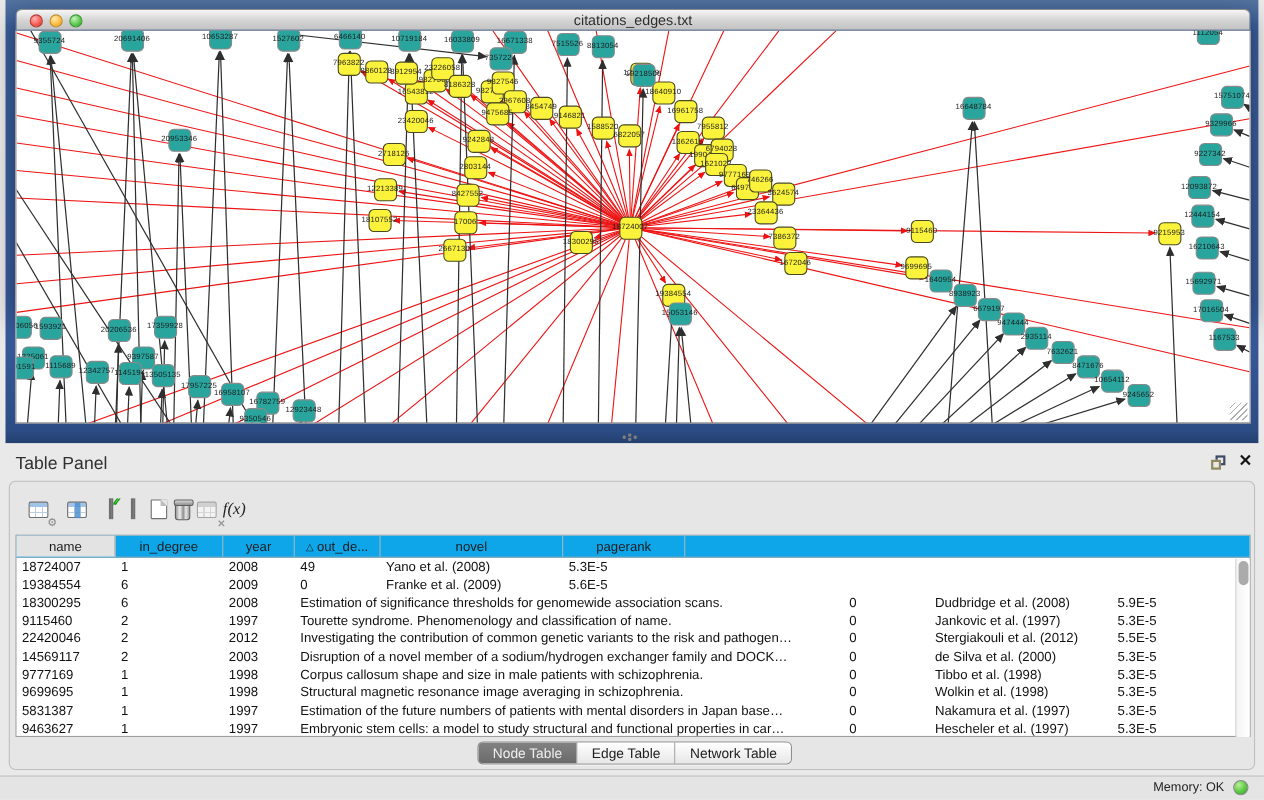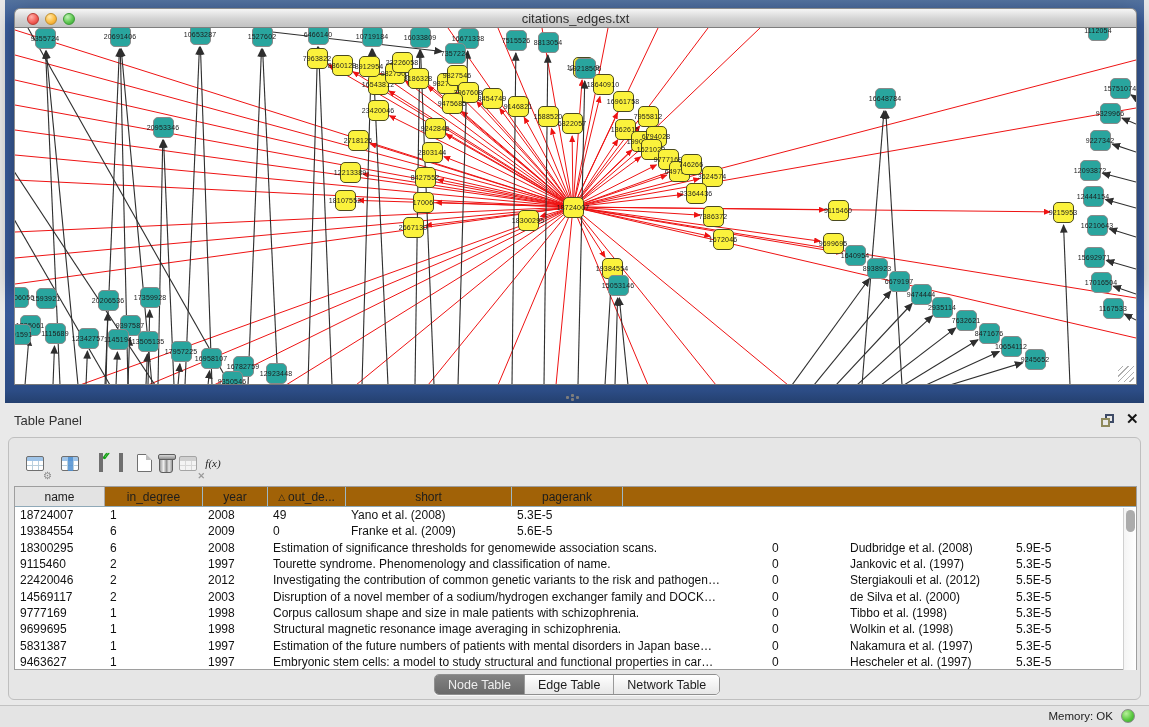--- a/index.html
+++ b/index.html
@@ -33,21 +33,21 @@
         font-size:7px; color:#1c1c1c; white-space:nowrap; letter-spacing:.2px; }
   .growbox { position:absolute; right:2px; bottom:2px; width:16px; height:16px;
              background:repeating-linear-gradient(135deg, transparent 0 3px, #9a9a9a 3px 4px); opacity:.8; }
 
   
   .split-grip { position:absolute; left:566px; top:394px; width:12px; height:7px; }
   .split-grip i { position:absolute; width:3px; height:3px; background:#7d7d7d; border-radius:1px; }
 
   
   .tp-header { position:absolute; left:0; top:403px; width:1149px; height:34px; background:#e9e9e9; }
-  .tp-title { position:absolute; left:14px; top:10px; font-size:13px; color:#303030; }
+  .tp-title { position:absolute; left:14px; top:10px; font-size:16px; color:#303030; }
   .float-ic { position:absolute; left:1101px; top:11px; width:15px; height:14px; }
   .float-ic .b1 { position:absolute; left:4px; top:0; width:9px; height:9px; border:2px solid #3d4a66; }
   .float-ic .b2 { position:absolute; left:0; top:4px; width:9px; height:9px; border:2px solid #8f8a5c; background:#e9e9e9; }
   .close-ic { position:absolute; left:1126px; top:7px; font-size:15px; font-weight:bold; color:#141414; }
 
   .panel-body { position:absolute; left:8px; top:437px; width:1133px; height:263px;
                 background:#e6e6e6; border:1px solid #bfbfbf; border-radius:6px; }
 
   
   .toolbar { position:absolute; left:0; top:440px; width:1149px; height:46px; }
@@ -60,25 +60,25 @@
   .mini-table.colsel:after { content:""; position:absolute; left:6px; top:0; width:5px; height:14px; background:#4d8fd1; opacity:.85; }
   .gear-badge { position:absolute; right:-4px; bottom:-5px; font-size:10px; color:#8a8a8a; }
   .mini-table.disabled { filter:grayscale(1); opacity:.55; }
   .xx-badge { position:absolute; right:-4px; bottom:-5px; font-size:9px; color:#9a9a9a; font-weight:bold;}
   .chk { width:9px; height:9px; border:1px solid #6f6f6f; background:#fff; position:relative; margin:1px 0; }
   .chk.on:after { content:"✓"; position:absolute; left:0px; top:-4px; color:#18a318; font-size:11px; font-weight:bold; }
   .doc { width:15px; height:18px; background:#fff; border:1px solid #707070; border-radius:1px; position:relative; }
   .doc:after { content:""; position:absolute; right:-1px; top:-1px; border-style:solid; border-width:0 6px 6px 0; border-color:#e6e6e6 #e6e6e6 #bdbdbd #bdbdbd; }
   .trash { width:14px; height:16px; background:linear-gradient(90deg,#9e9e9e,#efefef 30%,#8f8f8f 55%,#e9e9e9 75%,#9e9e9e); border:1px solid #5e5e5e; border-radius:2px 2px 3px 3px; position:relative; margin-top:3px;}
   .trash:before { content:""; position:absolute; left:-2px; top:-4px; width:16px; height:4px; background:linear-gradient(#d9d9d9,#8f8f8f); border:1px solid #5e5e5e; border-radius:2px; }
-  .fx { font-family:"Liberation Serif", serif; font-style:italic; font-size:11px; color:#222; }
+  .fx { font-family:"Liberation Serif", serif; font-style:italic; font-size:15px; color:#222; }
 
   
   .dtable { position:absolute; left:14px; top:486px; width:1123px; height:184px; background:#fff; border:1px solid #9e9e9e; }
-  .hrow { display:flex; height:20px; background:#a16207; border-bottom:1px solid #8fa9b8; }
+  .hrow { display:flex; height:20px; background:#0ea5e9; border-bottom:1px solid #8fa9b8; }
   .hcell { font-size:12px; color:#1d1d1d; display:flex; align-items:center; justify-content:center;
            border-right:1px solid #9db8c6; height:100%; overflow:hidden; white-space:nowrap; }
   .hcell.gray { background:#e3e3e3; border-right:1px solid #aaa; }
   .hcell .sortglyph { font-size:9px; margin-right:3px; }
   .brow { display:flex; height:16.3px; font-size:12px; color:#111; }
   .bcell { padding-left:5px; white-space:nowrap; overflow:hidden; display:flex; align-items:center; height:100%; }
   .c0{width:90px} .c1{width:98px} .c2{width:65px} .c3{width:499px} .c4{width:78px} .c5{width:166px} .c6{width:111px}
   .vscroll { position:absolute; right:0px; top:21px; width:13px; height:162px; background:linear-gradient(90deg,#f4f4f4,#fff); border-left:1px solid #d0d0d0; }
   .vthumb { position:absolute; left:2px; top:2px; width:9px; height:22px; background:#ababab; border-radius:5px; }
 
@@ -606,21 +606,21 @@
         <span>in_degree</span>
       </div>
       <div class="hcell c2">
         <span>year</span>
       </div>
       <div class="hcell c4">
         <span class="sortglyph">△</span>
         <span>out_de...</span>
       </div>
       <div class="hcell c5">
-        <span>short</span>
+        <span>novel</span>
       </div>
       <div class="hcell c6">
         <span>pagerank</span>
       </div>
     </div>
   <div id="tbody">
       <div class="brow">
         <div class="bcell c0">18724007</div>
         <div class="bcell c1">1</div>
         <div class="bcell c2">2008</div>

